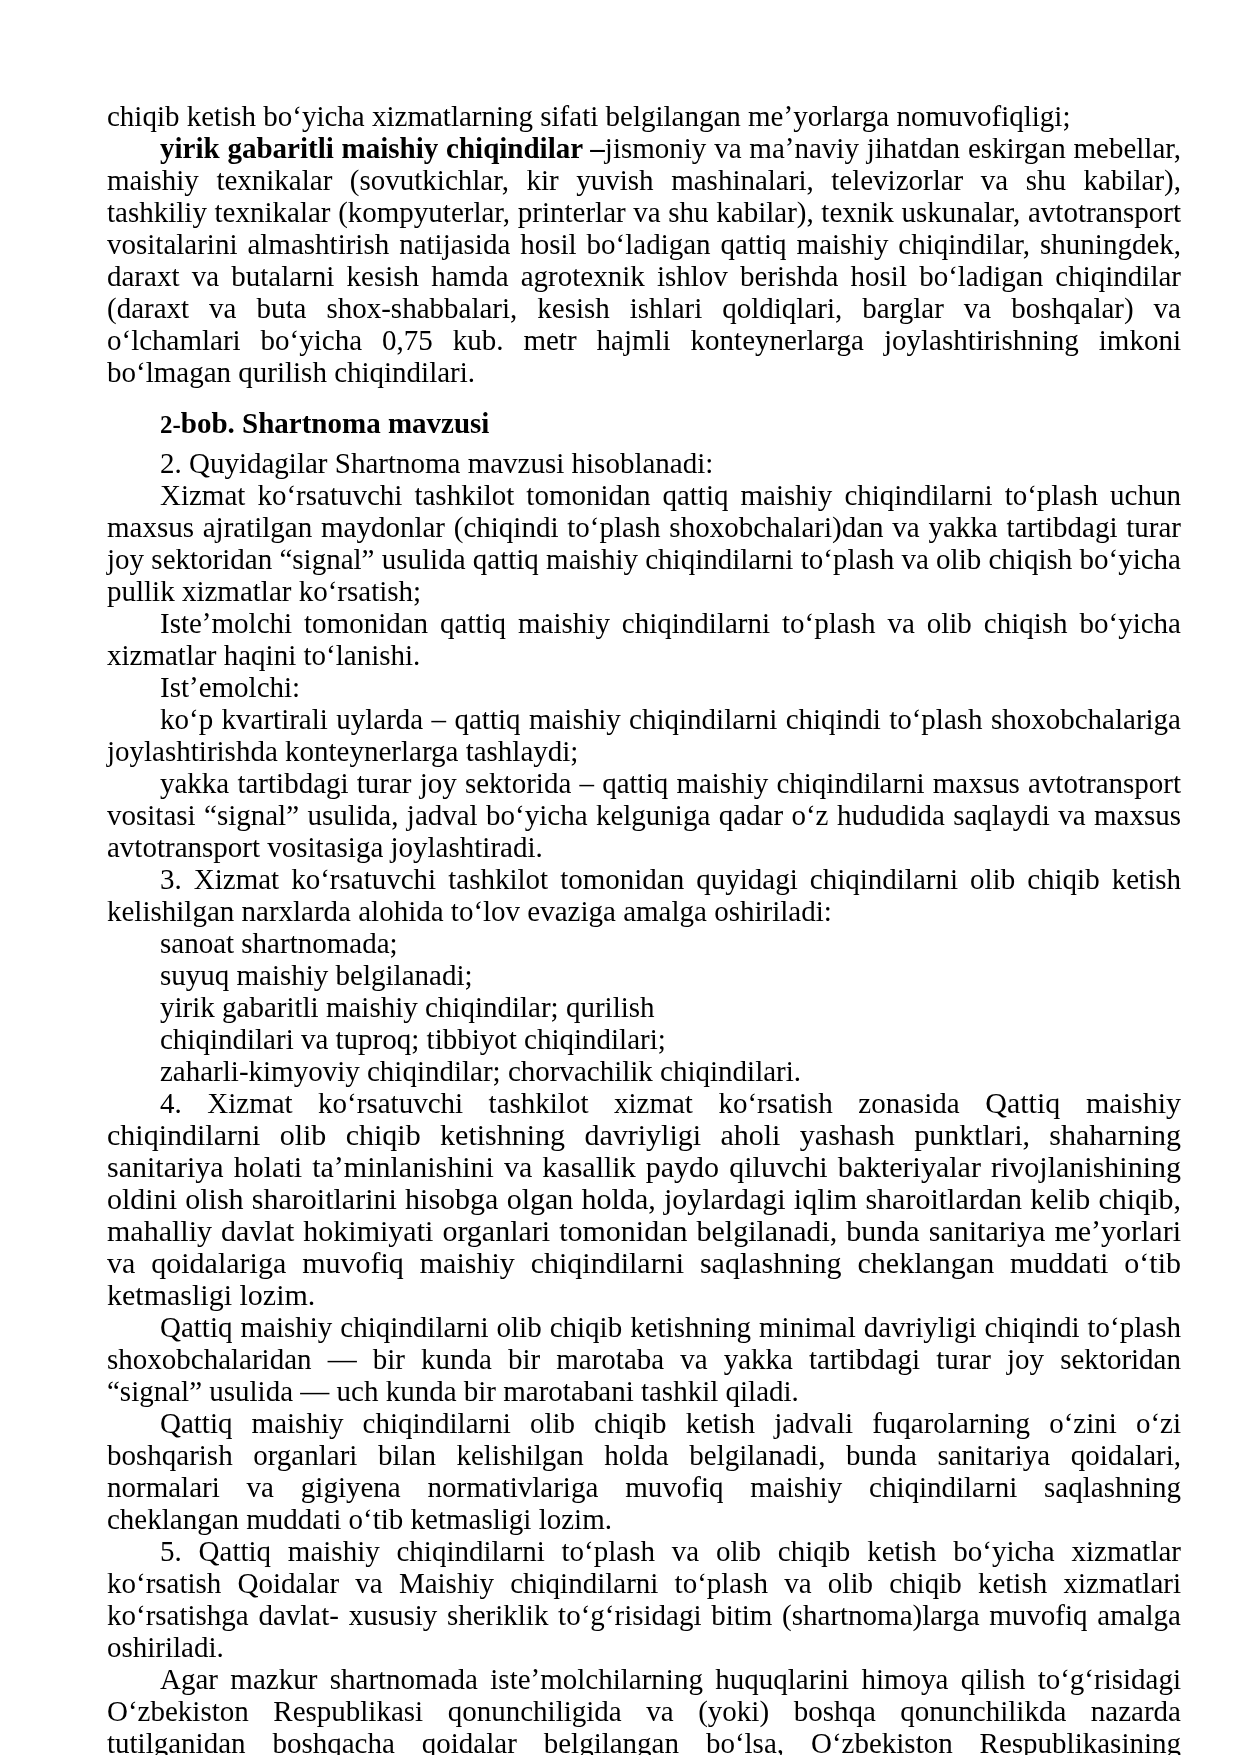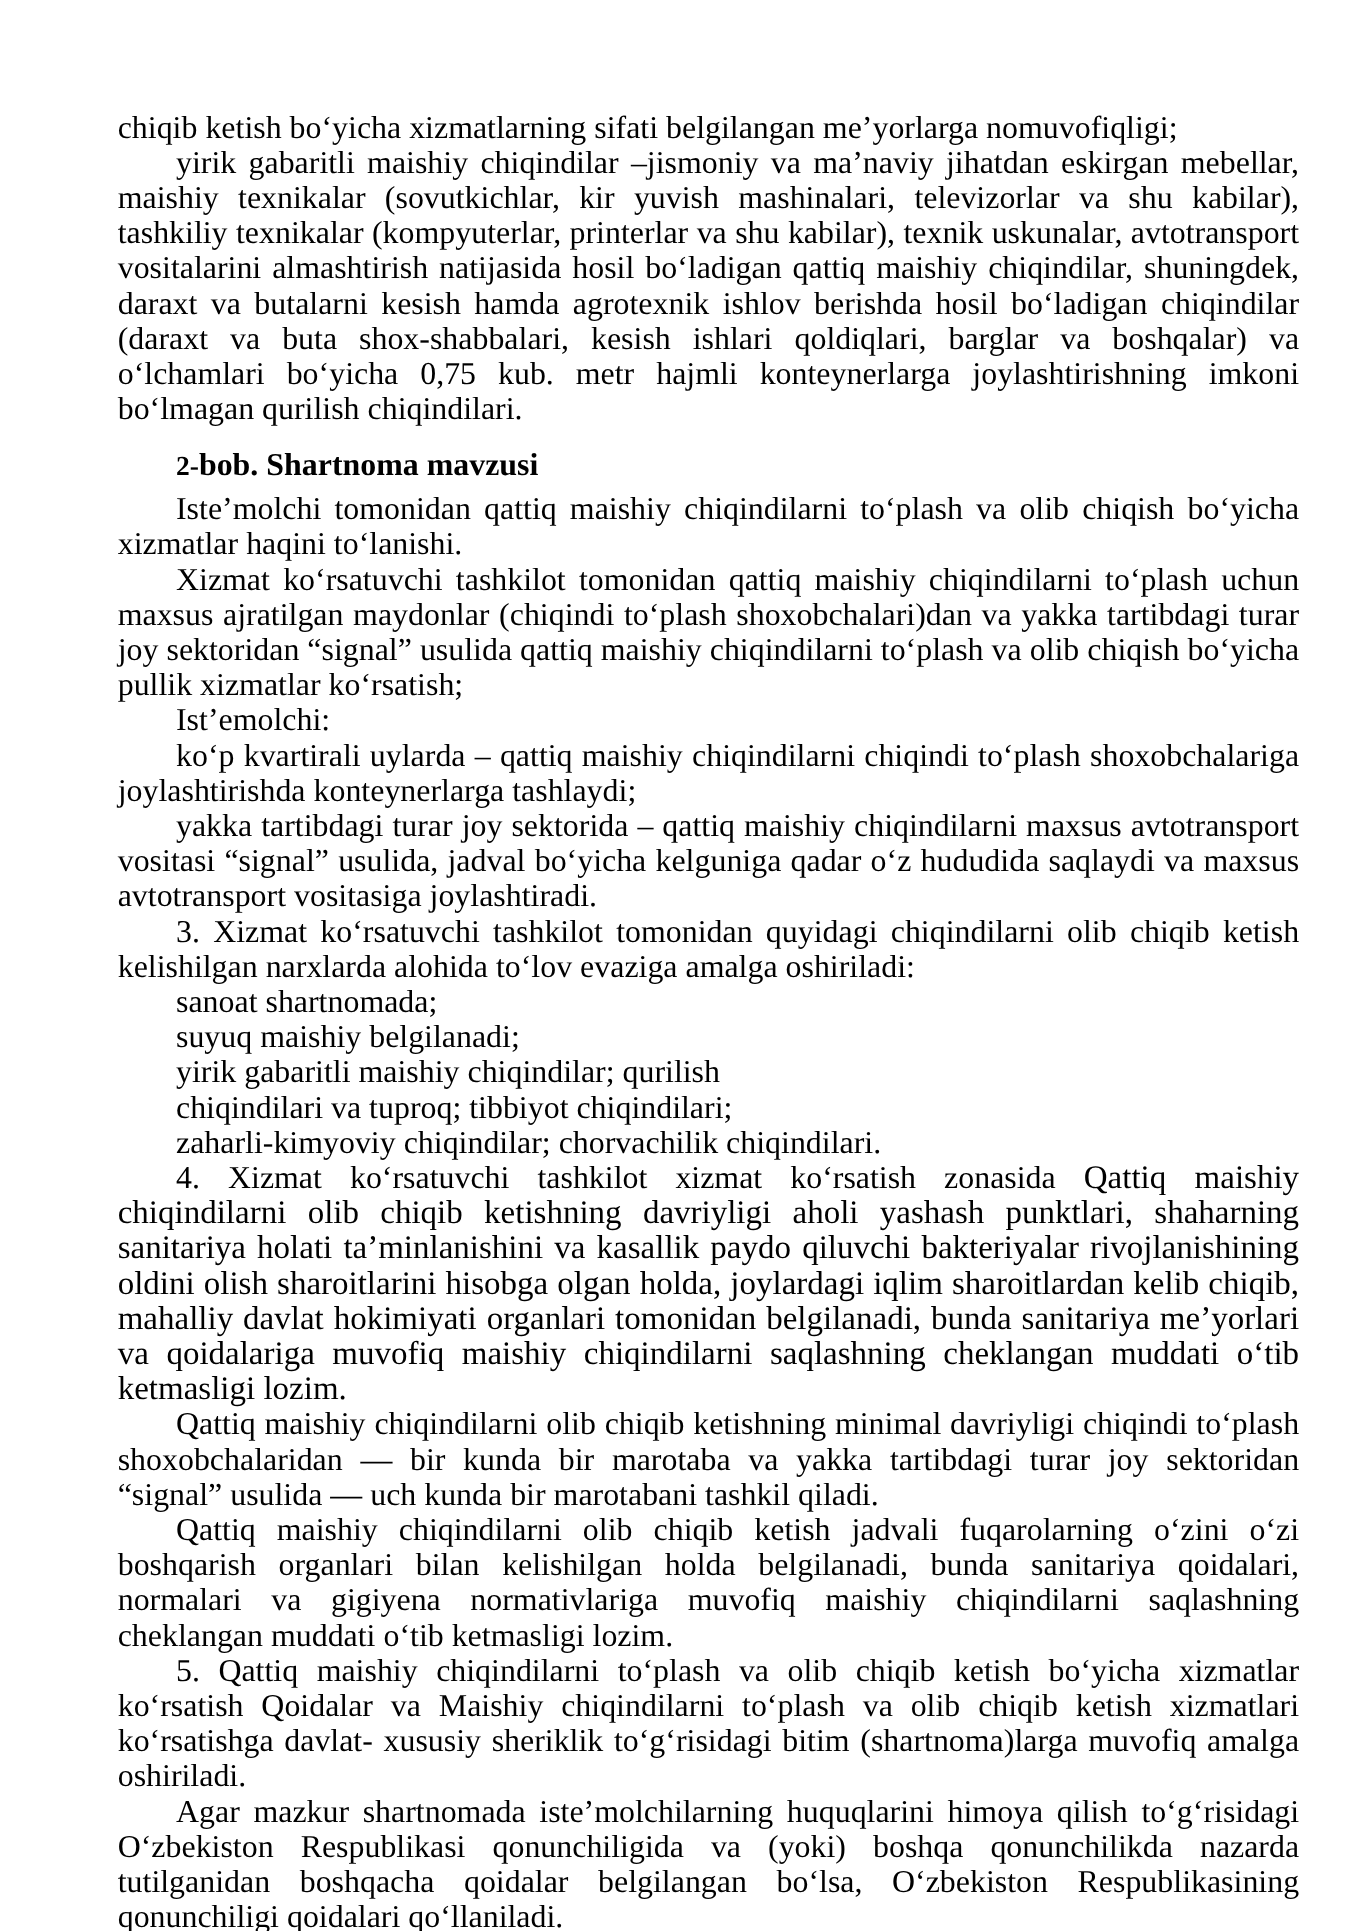--- a/index.html
+++ b/index.html
@@ -36,42 +36,43 @@
     font-size: 29px;
     line-height: 45px;
   }
   .heading-gap-sm { margin-top: 13px !important; }
   .heading-gap-lg { margin-top: 27px !important; }
   .heading-num {
     font-size: 25px;
     font-weight: bold;
   }
   .run-bold {
-    font-weight: normal;
+    font-weight: bold;
   }
   .small-run {
     font-size: 30px;
     line-height: 29px;
   }
 </style>
 </head>
 <body>
 
 <div class="page">
 
   <p class="noindent">chiqib ketish boʻyicha xizmatlarning sifati belgilangan meʼyorlarga nomuvofiqligi;</p>
 
   <p><span class="run-bold">yirik gabaritli maishiy chiqindilar –</span><span>jismoniy va maʼnaviy jihatdan eskirgan mebellar, maishiy texnikalar (sovutkichlar, kir yuvish mashinalari, televizorlar va shu kabilar), tashkiliy texnikalar (kompyuterlar, printerlar va shu kabilar), texnik uskunalar, avtotransport vositalarini almashtirish natijasida hosil boʻladigan qattiq maishiy chiqindilar, shuningdek, daraxt va butalarni kesish hamda agrotexnik ishlov berishda hosil boʻladigan chiqindilar (daraxt va buta shox-shabbalari, kesish ishlari qoldiqlari, barglar va boshqalar) va oʻlchamlari boʻyicha 0,75 kub. metr hajmli konteynerlarga joylashtirishning imkoni boʻlmagan qurilish chiqindilari.</span></p>
 
   <p class="chapter-heading heading-gap-sm"><span class="heading-num">2-</span><span>bob. Shartnoma mavzusi</span></p>
 
+  <p>2. Quyidagilar Shartnoma mavzusi hisoblanadi:</p>
+
+  <p>Xizmat koʻrsatuvchi tashkilot tomonidan qattiq maishiy chiqindilarni toʻplash uchun maxsus ajratilgan maydonlar (chiqindi toʻplash shoxobchalari)dan va yakka tartibdagi turar joy sektoridan “signal” usulida qattiq maishiy chiqindilarni toʻplash va olib chiqish boʻyicha pullik xizmatlar koʻrsatish;</p>
 
   <p>Isteʼmolchi tomonidan qattiq maishiy chiqindilarni toʻplash va olib chiqish boʻyicha xizmatlar haqini toʻlanishi.</p>
-
-  <p>Xizmat koʻrsatuvchi tashkilot tomonidan qattiq maishiy chiqindilarni toʻplash uchun maxsus ajratilgan maydonlar (chiqindi toʻplash shoxobchalari)dan va yakka tartibdagi turar joy sektoridan “signal” usulida qattiq maishiy chiqindilarni toʻplash va olib chiqish boʻyicha pullik xizmatlar koʻrsatish;</p>
 
   <p>Istʼemolchi:</p>
 
   <p>koʻp kvartirali uylarda – qattiq maishiy chiqindilarni chiqindi toʻplash shoxobchalariga joylashtirishda konteynerlarga tashlaydi;</p>
 
   <p>yakka tartibdagi turar joy sektorida – qattiq maishiy chiqindilarni maxsus avtotransport vositasi “signal” usulida, jadval boʻyicha kelguniga qadar oʻz hududida saqlaydi va maxsus avtotransport vositasiga joylashtiradi.</p>
 
   <p>3.  Xizmat koʻrsatuvchi tashkilot tomonidan quyidagi chiqindilarni olib chiqib ketish kelishilgan narxlarda alohida toʻlov evaziga amalga oshiriladi:</p>
 
   <p>sanoat shartnomada;</p>

